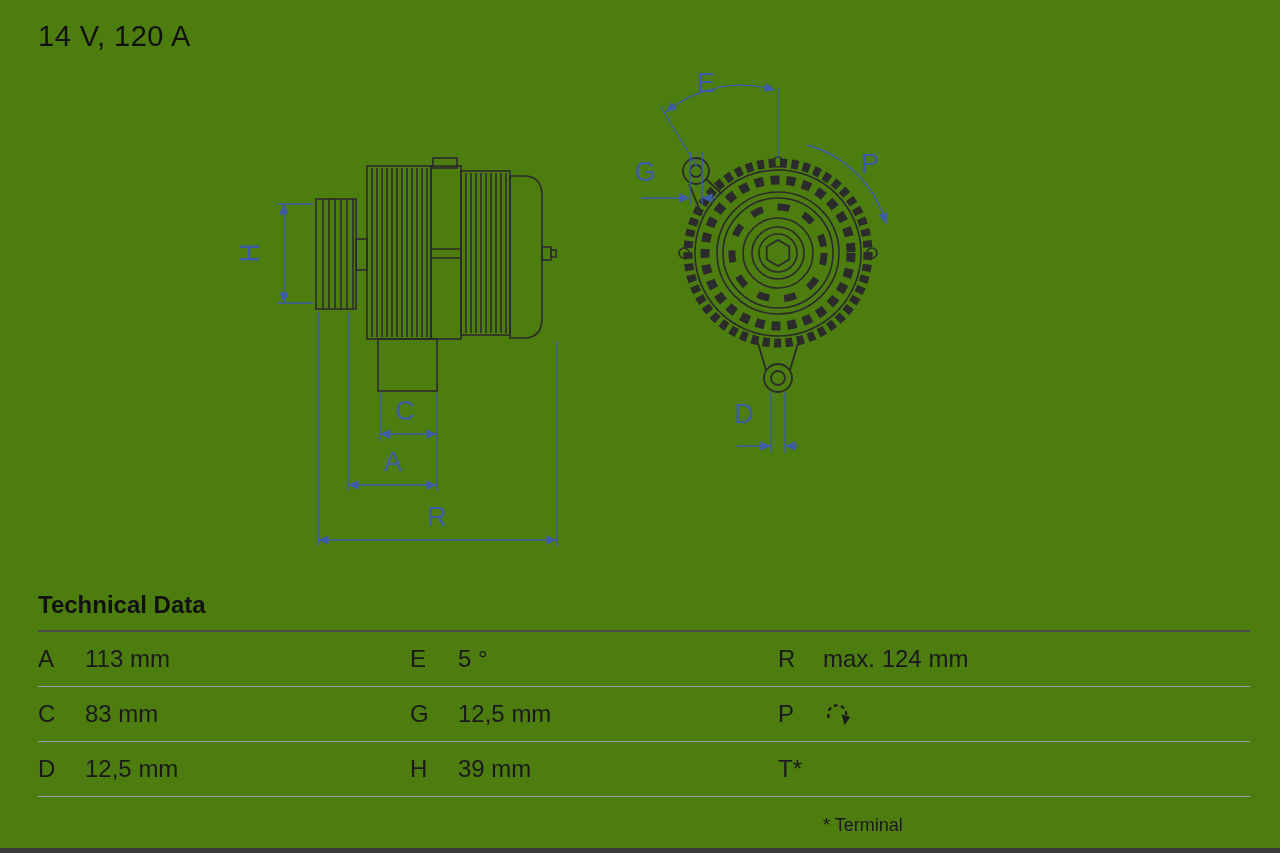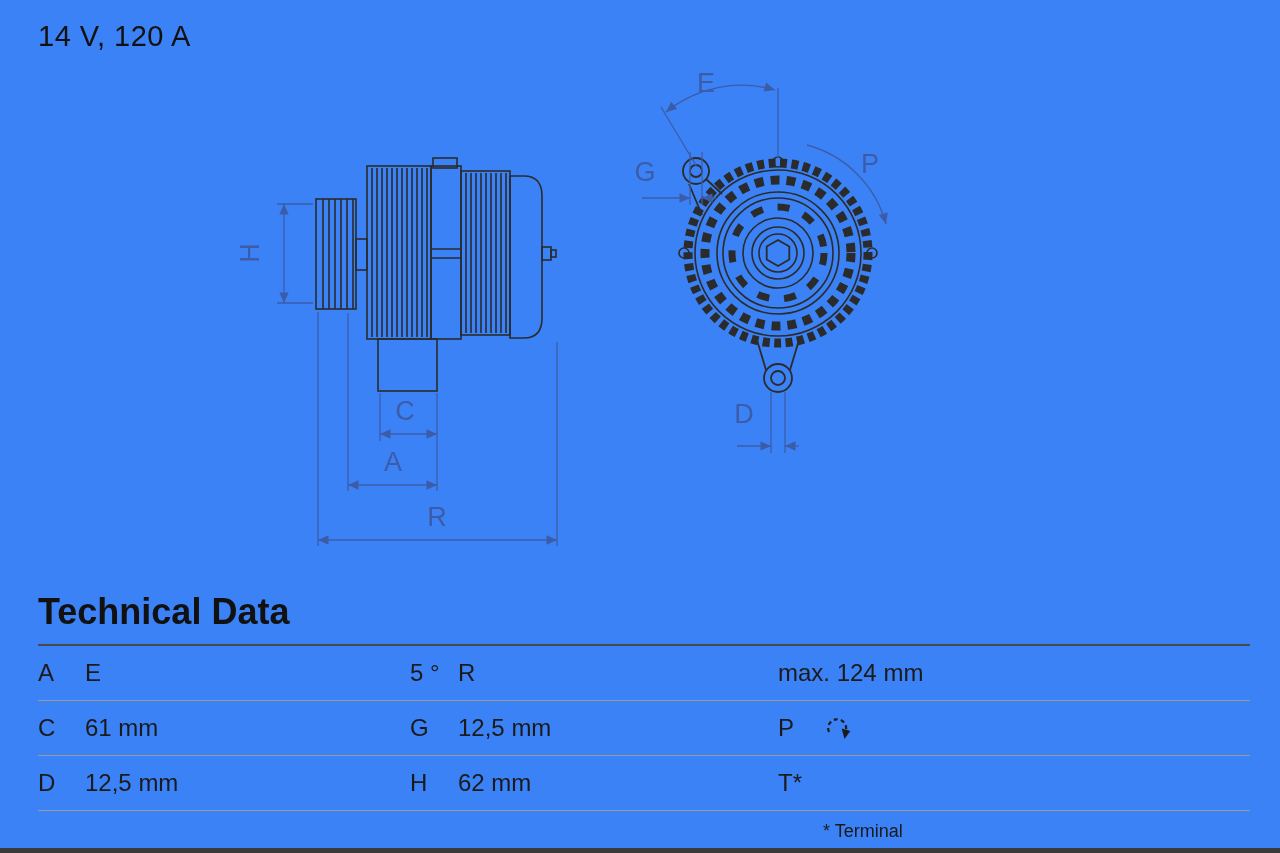--- a/index.html
+++ b/index.html
@@ -1,31 +1,31 @@
 <!DOCTYPE html>
 <html><head>
 <meta charset="utf-8">
 <style>
   * { margin:0; padding:0; box-sizing:border-box; }
   html,body { background:#ffffff; }
   body { font-family:"Liberation Sans", sans-serif; }
-  .page { position:relative; width:1280px; height:853px; background:#3b82f6; overflow:hidden; }
+  .page { position:relative; width:1280px; height:853px; background:#4d7c0f; overflow:hidden; }
   .rating { position:absolute; left:38px; top:20px; font-size:29px; color:#111; letter-spacing:.5px; }
   .drawing { position:absolute; left:0; top:0; }
   .dim-label { font-family:"Liberation Sans", sans-serif; font-size:27px; fill:#3d5ca8; }
   .tech-section { position:absolute; left:0; top:588px; width:1280px; }
-  .tech-title { font-size:36px; font-weight:bold; color:#111; margin:3px 0 11px 38px; }
+  .tech-title { font-size:24px; font-weight:bold; color:#111; margin:3px 0 11px 38px; }
   .tech-table { margin:0 30px 0 38px; border-top:2px solid #4a4a4a; }
   .t-row { display:grid; grid-template-columns:47px 325px 48px 320px 45px auto;
            align-items:center; height:55px; border-bottom:1px solid #9b9b9b;
            font-size:24px; color:#1a1a1a; }
   .t-key { white-space:nowrap; }
   .t-val { white-space:nowrap; }
   .rot-icon { display:inline-block; line-height:0; margin-top:4px; }
-  .footnote { margin:10px 0 0 823px; font-size:18px; color:#1a1a1a; }
+  .footnote { margin:18px 0 0 823px; font-size:18px; color:#1a1a1a; }
   .bottom-bar { position:absolute; left:0; bottom:0; width:1280px; height:5px; background:#3a3a3a; }
 </style>
 </head>
 <body>
 
 <div class="page">
 
   <div class="rating">14 V, 120 A</div>
 
   <svg class="drawing" width="1280" height="575" viewBox="0 0 1280 575">
@@ -129,47 +129,48 @@
     <text class="dim-label" x="744" y="423" text-anchor="middle">D</text>
   </svg>
 
   <div class="tech-section">
     <h2 class="tech-title">Technical Data</h2>
 
     <div class="tech-table">
 
       <div class="t-row">
         <div class="t-key">A</div>
+        <div class="t-val">113 mm</div>
         <div class="t-key">E</div>
         <div class="t-val">5 °</div>
         <div class="t-key">R</div>
         <div class="t-val">max. 124 mm</div>
       </div>
 
       <div class="t-row">
         <div class="t-key">C</div>
-        <div class="t-val">61 mm</div>
+        <div class="t-val">83 mm</div>
         <div class="t-key">G</div>
         <div class="t-val">12,5 mm</div>
         <div class="t-key">P</div>
         <div class="t-val">
           <span class="rot-icon">
             <svg width="32" height="28" viewBox="0 0 32 28">
               <path d="M6,19 A9,9 0 1 1 23,17" fill="none" stroke="#1a1a1a" stroke-width="2.2" stroke-dasharray="4 3.2"></path>
               <polygon points="21.5,26 27.3,17.9 18.7,15.6" fill="#1a1a1a"></polygon>
             </svg>
           </span>
         </div>
       </div>
 
       <div class="t-row">
         <div class="t-key">D</div>
         <div class="t-val">12,5 mm</div>
         <div class="t-key">H</div>
-        <div class="t-val">62 mm</div>
+        <div class="t-val">39 mm</div>
         <div class="t-key">T*</div>
       </div>
 
     </div>
 
     <div class="footnote">* Terminal</div>
   </div>
 
   <div class="bottom-bar"></div>
 </div>

